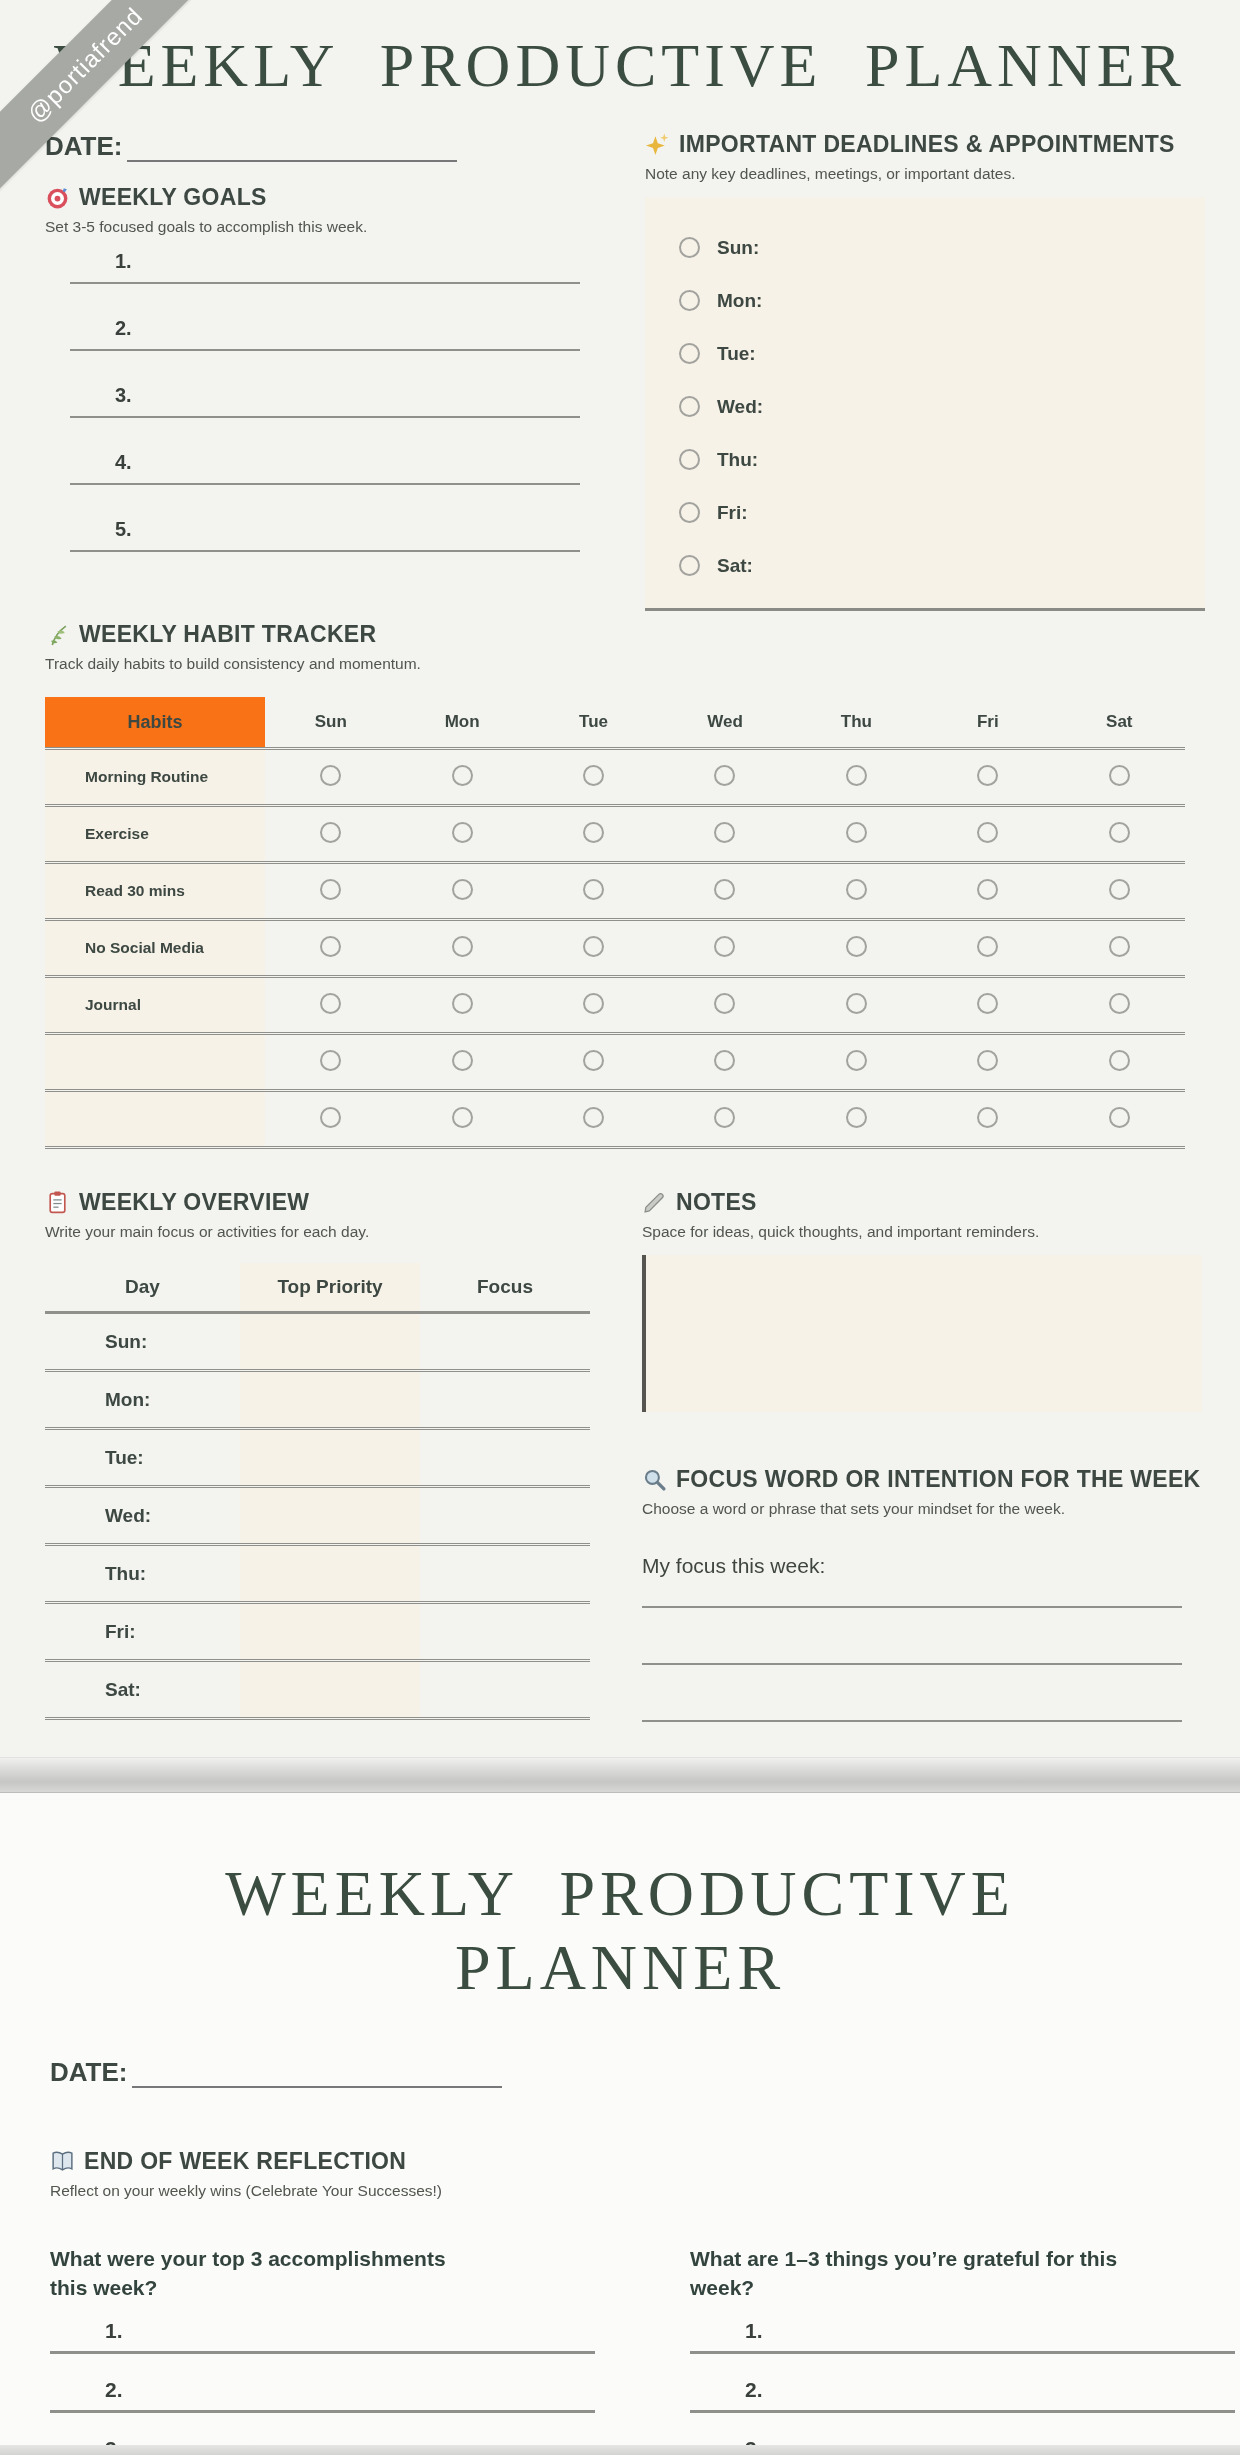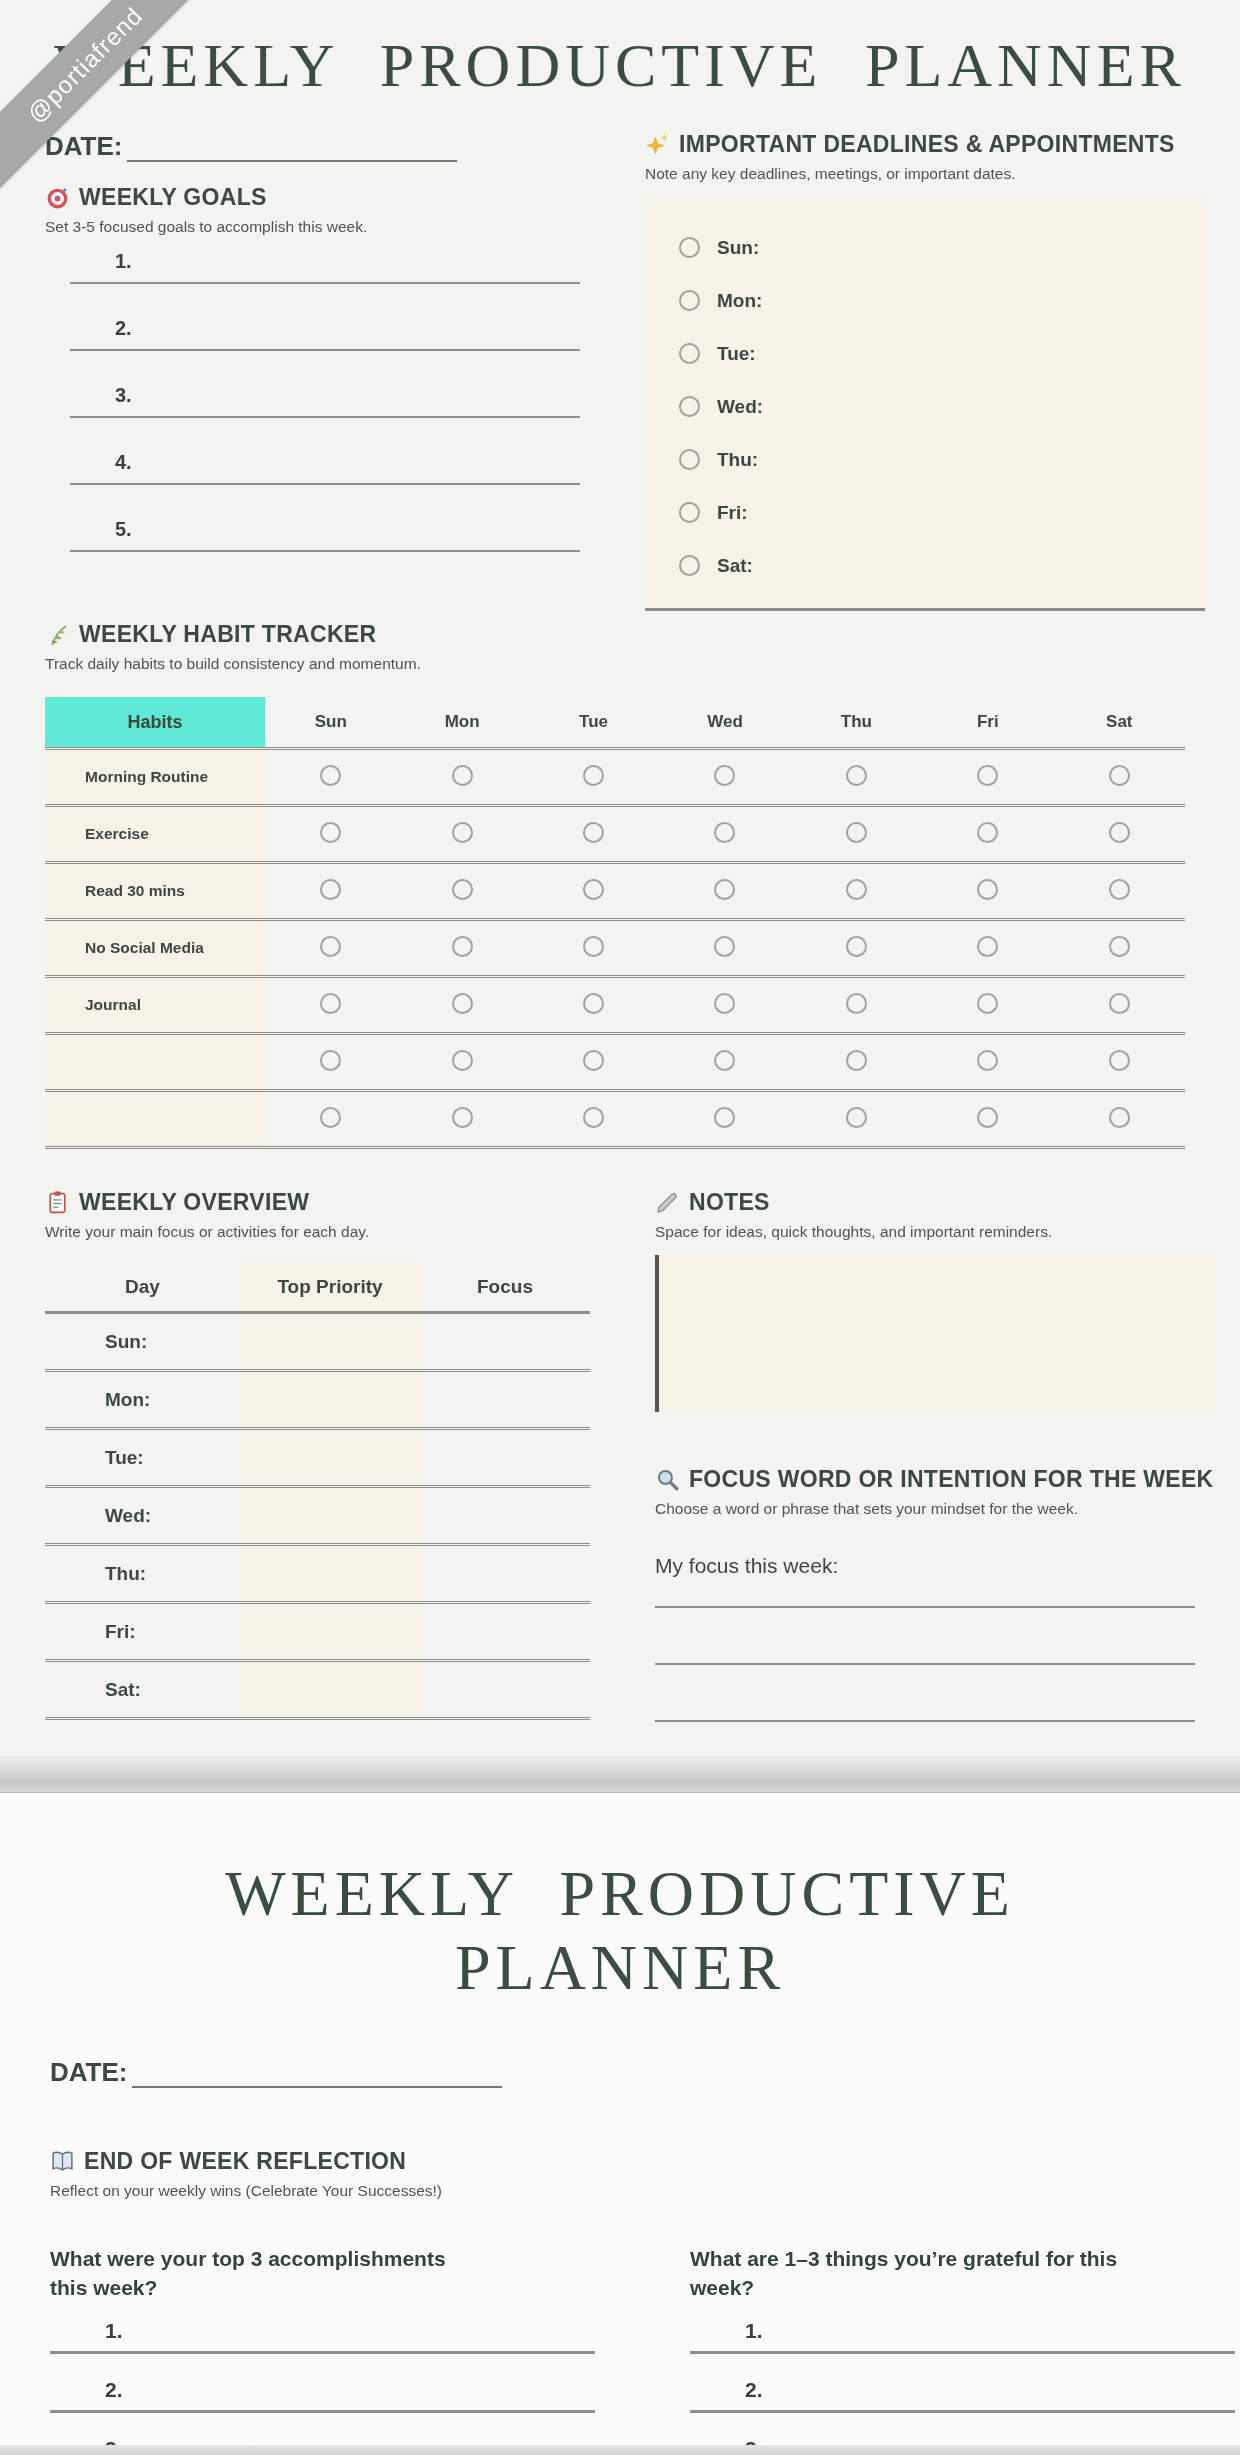--- a/index.html
+++ b/index.html
@@ -25,21 +25,21 @@
 
   
   .sec-head{display:flex;align-items:center;gap:9px;}
   .sec-head h2{margin:0;font-size:23px;letter-spacing:.3px;color:#3d4843;}
   .sec-head .icon{display:inline-flex;width:25px;height:25px;}
   .sec-head .icon svg{width:100%;height:100%;}
   .sub{margin:7px 0 0 0;font-size:15.5px;color:#51564f;}
 
   .row{display:flex;padding:0 45px;}
   .row-top{margin-top:30px;gap:45px;}
-  .row-bottom{margin-top:40px;gap:55px;}
+  .row-bottom{margin-top:40px;gap:42px;}
   .col-left{width:555px;flex:none;}
   .col-right{width:560px;flex:none;}
 
   
   .date-row{display:flex;align-items:flex-end;gap:4px;}
   .date-label{font-size:26px;font-weight:bold;color:#3d4843;}
   .date-line{width:330px;height:24px;border-bottom:2px solid #77777a;}
   .page2 .date-row{margin-top:52px;}
   .page2 .date-line{width:370px;}
 
@@ -56,21 +56,21 @@
   .deadline-row{display:flex;align-items:center;gap:17px;height:53px;}
   .circle{display:inline-block;width:17px;height:17px;border:2.5px solid #a2a29e;border-radius:50%;background:transparent;flex:none;}
   .deadline-row .day-label{font-size:19px;font-weight:bold;color:#3d4843;}
 
   
   .habit-sec{margin:10px 45px 0 45px;}
   .habit-table{margin-top:24px;width:1140px;}
   .h-row{display:grid;grid-template-columns:220px repeat(7,1fr);align-items:center;height:54px;border-bottom:3px double #8f8f8c;}
   .h-row.h-header{height:50px;}
   .h-cell{text-align:center;}
-  .h-habits{background:#5eead4;height:100%;display:flex;align-items:center;justify-content:center;font-size:18px;font-weight:bold;}
+  .h-habits{background:#f97316;height:100%;display:flex;align-items:center;justify-content:center;font-size:18px;font-weight:bold;}
   .h-day{font-size:17px;font-weight:bold;}
   .h-label{background:#f7f2e7;height:100%;display:flex;align-items:center;padding-left:40px;box-sizing:border-box;font-size:15.5px;font-weight:bold;text-align:left;}
 
   
   .ov-table{margin-top:22px;width:545px;}
   .ov-row{display:grid;grid-template-columns:195px 180px 170px;align-items:center;height:55px;border-bottom:3px double #8f8f8c;}
   .ov-row.ov-header{height:48px;border-bottom:3px solid #8f8f8c;}
   .ov-header .ov-cell{font-size:19px;font-weight:bold;text-align:center;}
   .ov-day{padding-left:60px;font-size:19px;font-weight:bold;}
   .ov-mid{background:#f7f2e7;height:100%;}

